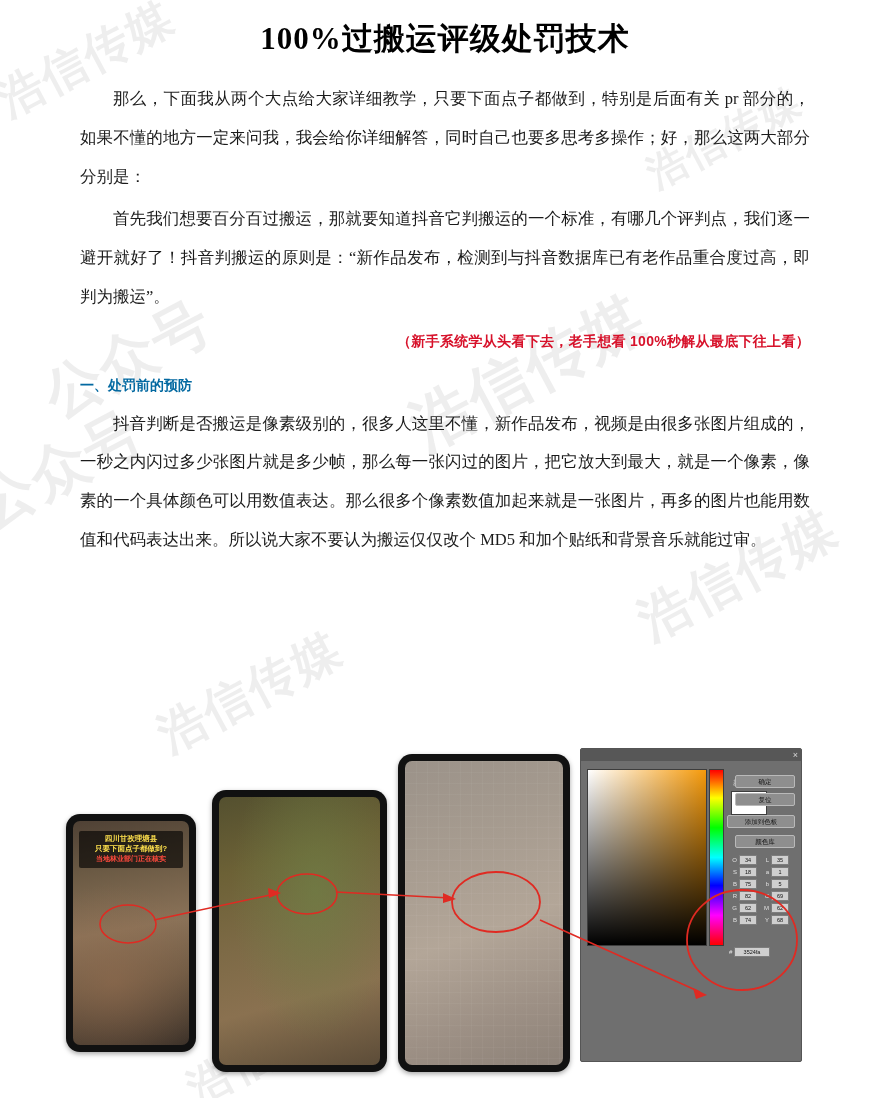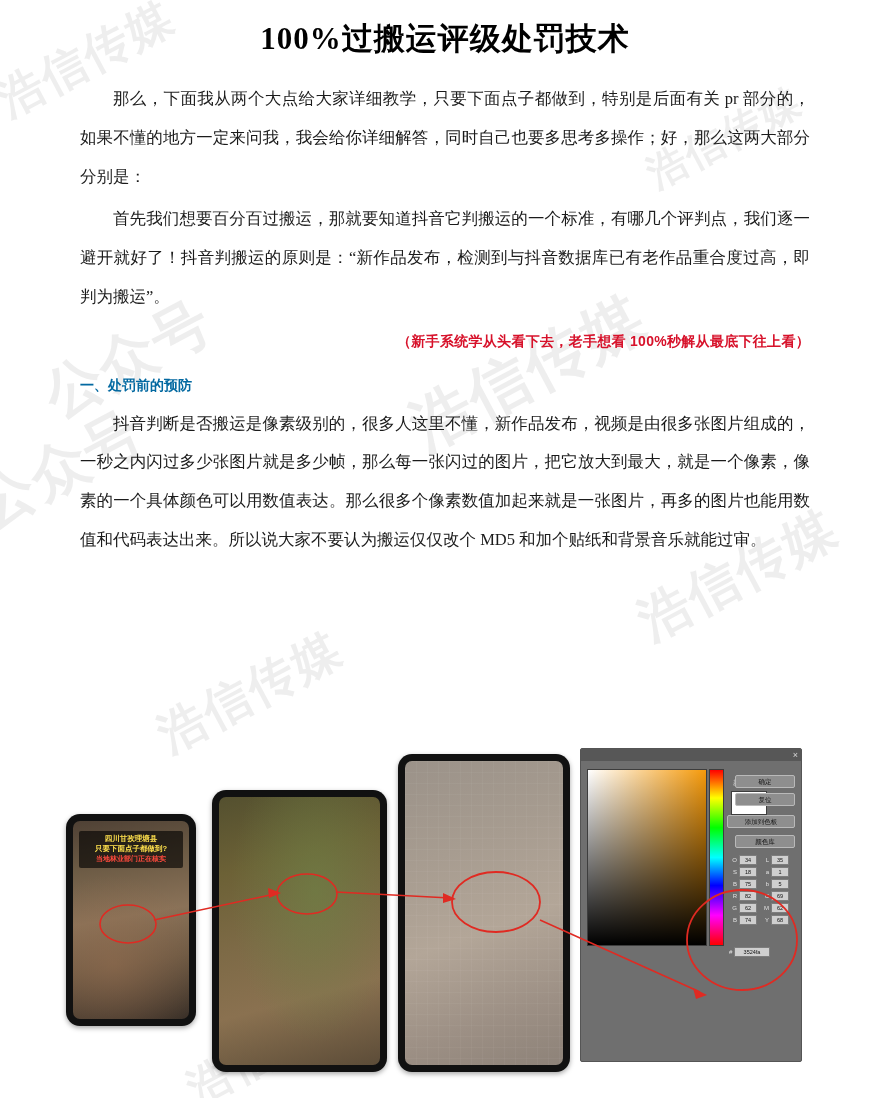--- a/index.html
+++ b/index.html
@@ -97,21 +97,21 @@
     overflow: hidden;
   }
   .device .screen {
     position: absolute;
     inset: 7px;
     border-radius: 7px;
     overflow: hidden;
   }
 
   
-  #dev1 { left: 66px; top: 72px; width: 130px; height: 212px; }
+  #dev1 { left: 66px; top: 72px; width: 130px; height: 238px; }
   #dev1 .screen {
     background:
       radial-gradient(circle at 35% 72%, rgba(150,110,80,0.55), rgba(0,0,0,0) 55%),
       linear-gradient(170deg, #4f4135 0%, #6b5a44 22%, #8a7258 48%, #6e5a44 70%, #3a3028 100%);
   }
   .cap-box {
     position: absolute;
     left: 6px;
     top: 10px;
     right: 6px;

